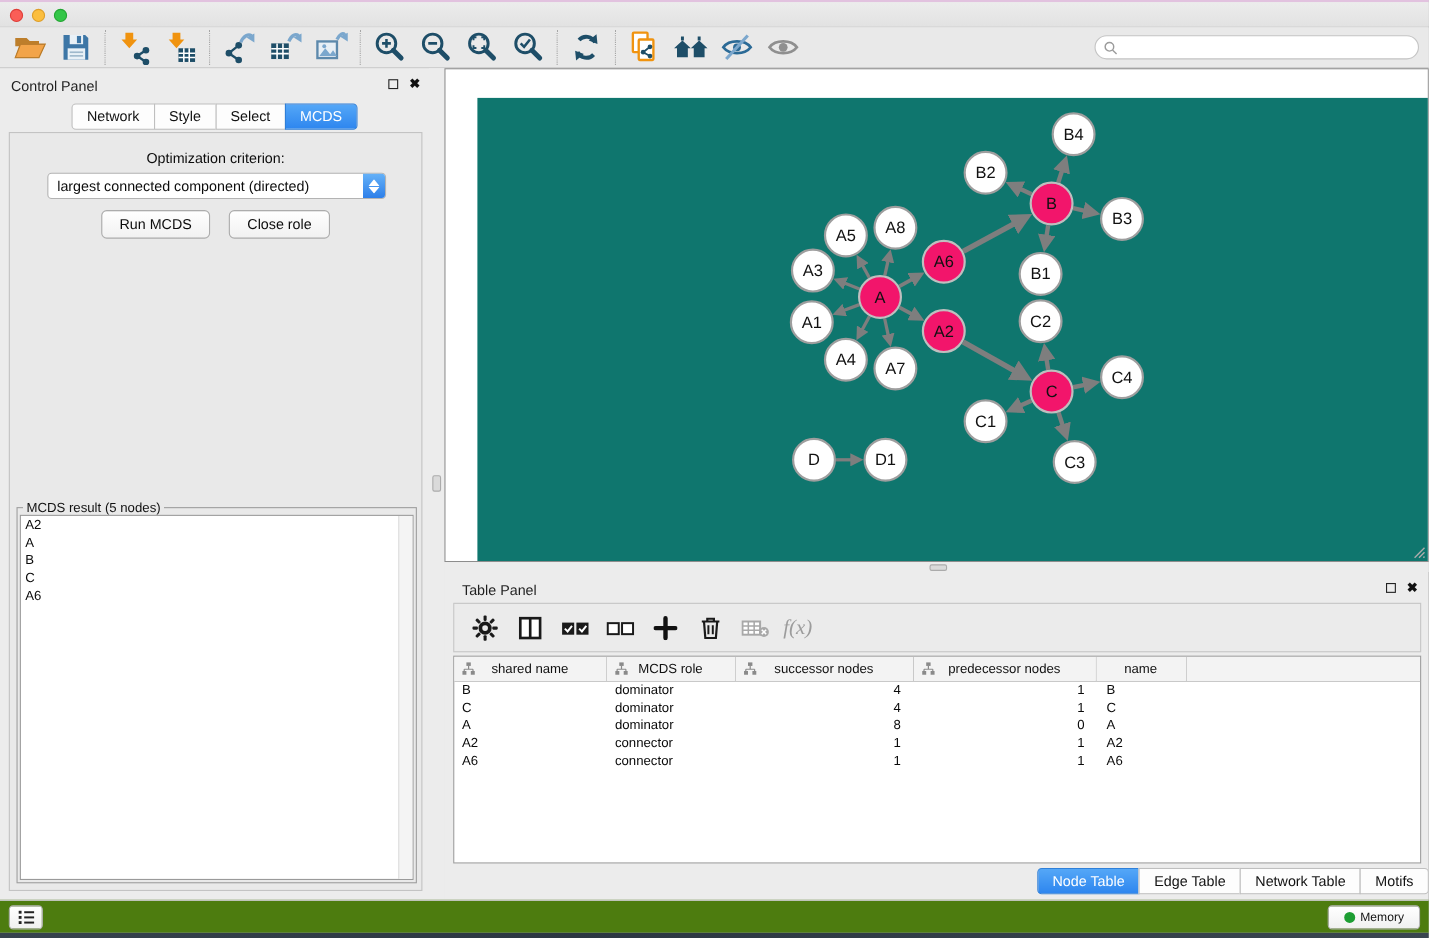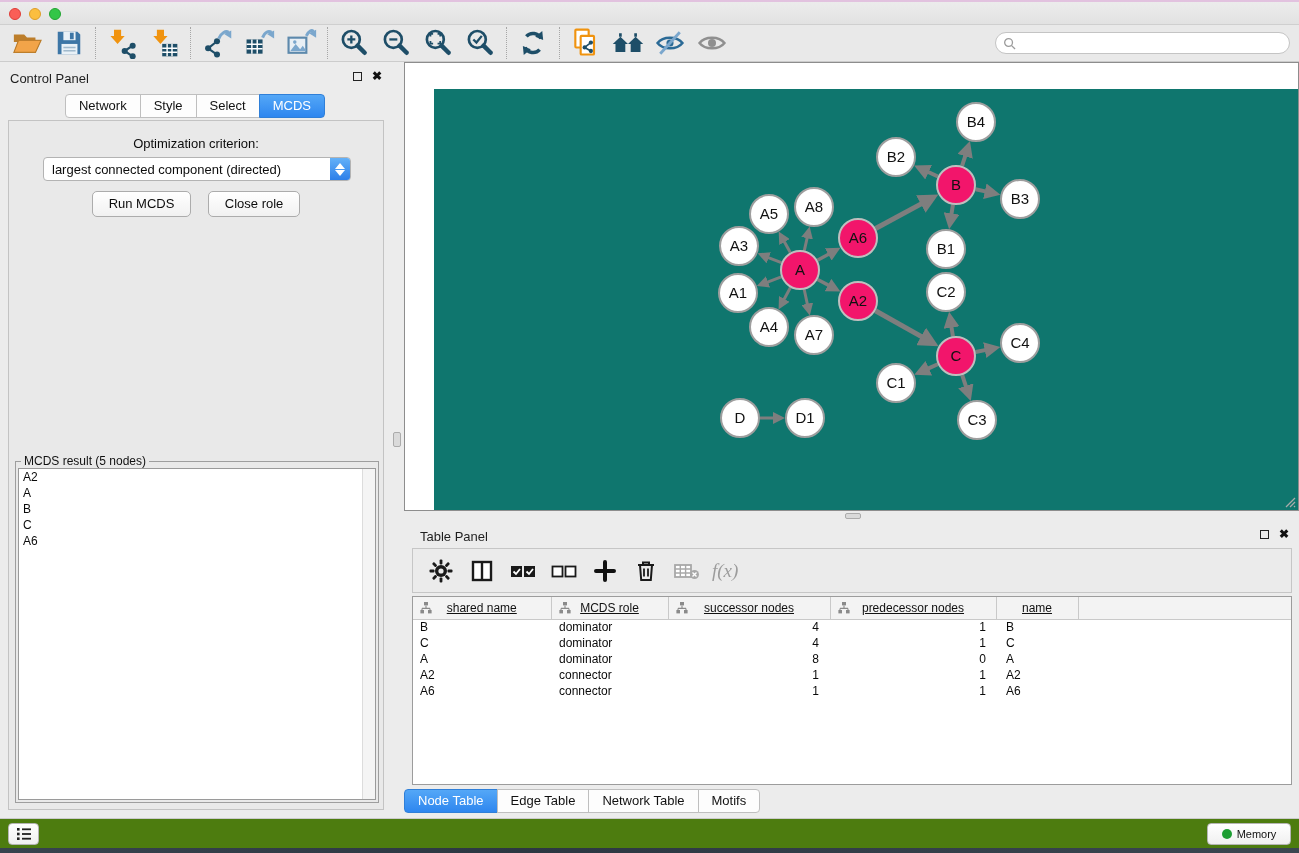--- a/index.html
+++ b/index.html
@@ -114,30 +114,30 @@
   }
   .tp-btn { width:32px; height:32px; display:flex; align-items:center; justify-content:center; cursor:pointer; }
   .fx-label { font-size:19px; font-style:italic; font-family:"Liberation Serif", serif; color:#9c9c9c; }
   .tbl-wrap {
     position:absolute; left:8px; right:7px; top:76px; bottom:33px;
     background:#fff; border:1px solid #9C9C9C; overflow:hidden;
   }
   table.data { border-collapse:collapse; width:100%; table-layout:fixed; }
   table.data th {
     position:relative; height:22px; background:#F3F3F3; font-weight:normal; font-size:12px; color:#111;
-    border-bottom:1px solid #C9C9C9; border-right:1px solid #C9C9C9; text-align:center;text-decoration:underline;
+    border-bottom:1px solid #C9C9C9; border-right:1px solid #C9C9C9; text-align:center;
   }
   table.data th:last-child { border-right:none; }
   table.data th .hier { position:absolute; left:7px; top:5px; }
   table.data td { font-size:12px; height:16px; color:#0a0a0a; white-space:nowrap; overflow:hidden; }
   td.c0 { padding-left:7px; } td.c1 { padding-left:8px; }
   td.c2 { text-align:right; padding-right:11px; }
   td.c3 { text-align:right; padding-right:10px; }
   td.c4 { padding-left:10px; }
-  .tp-tabs { position:absolute; left:0; right:0; bottom:5px; text-align:left; }
+  .tp-tabs { position:absolute; left:0; right:0; bottom:5px; text-align:right; }
   
   .statusbar {
     position:absolute; left:0; top:818px; width:100%; height:30px;
     background:#4d7c0f; border-top:1px solid #CBCBCB;
   }
   .sb-btn {
     position:absolute; top:4px; height:22px; background:linear-gradient(#FFFFFF,#F0F0F0);
     border:1px solid #B5B5B5; border-radius:4px; display:flex; align-items:center; justify-content:center; cursor:pointer;
   }
   .sb-left { left:8px; width:31px; }

